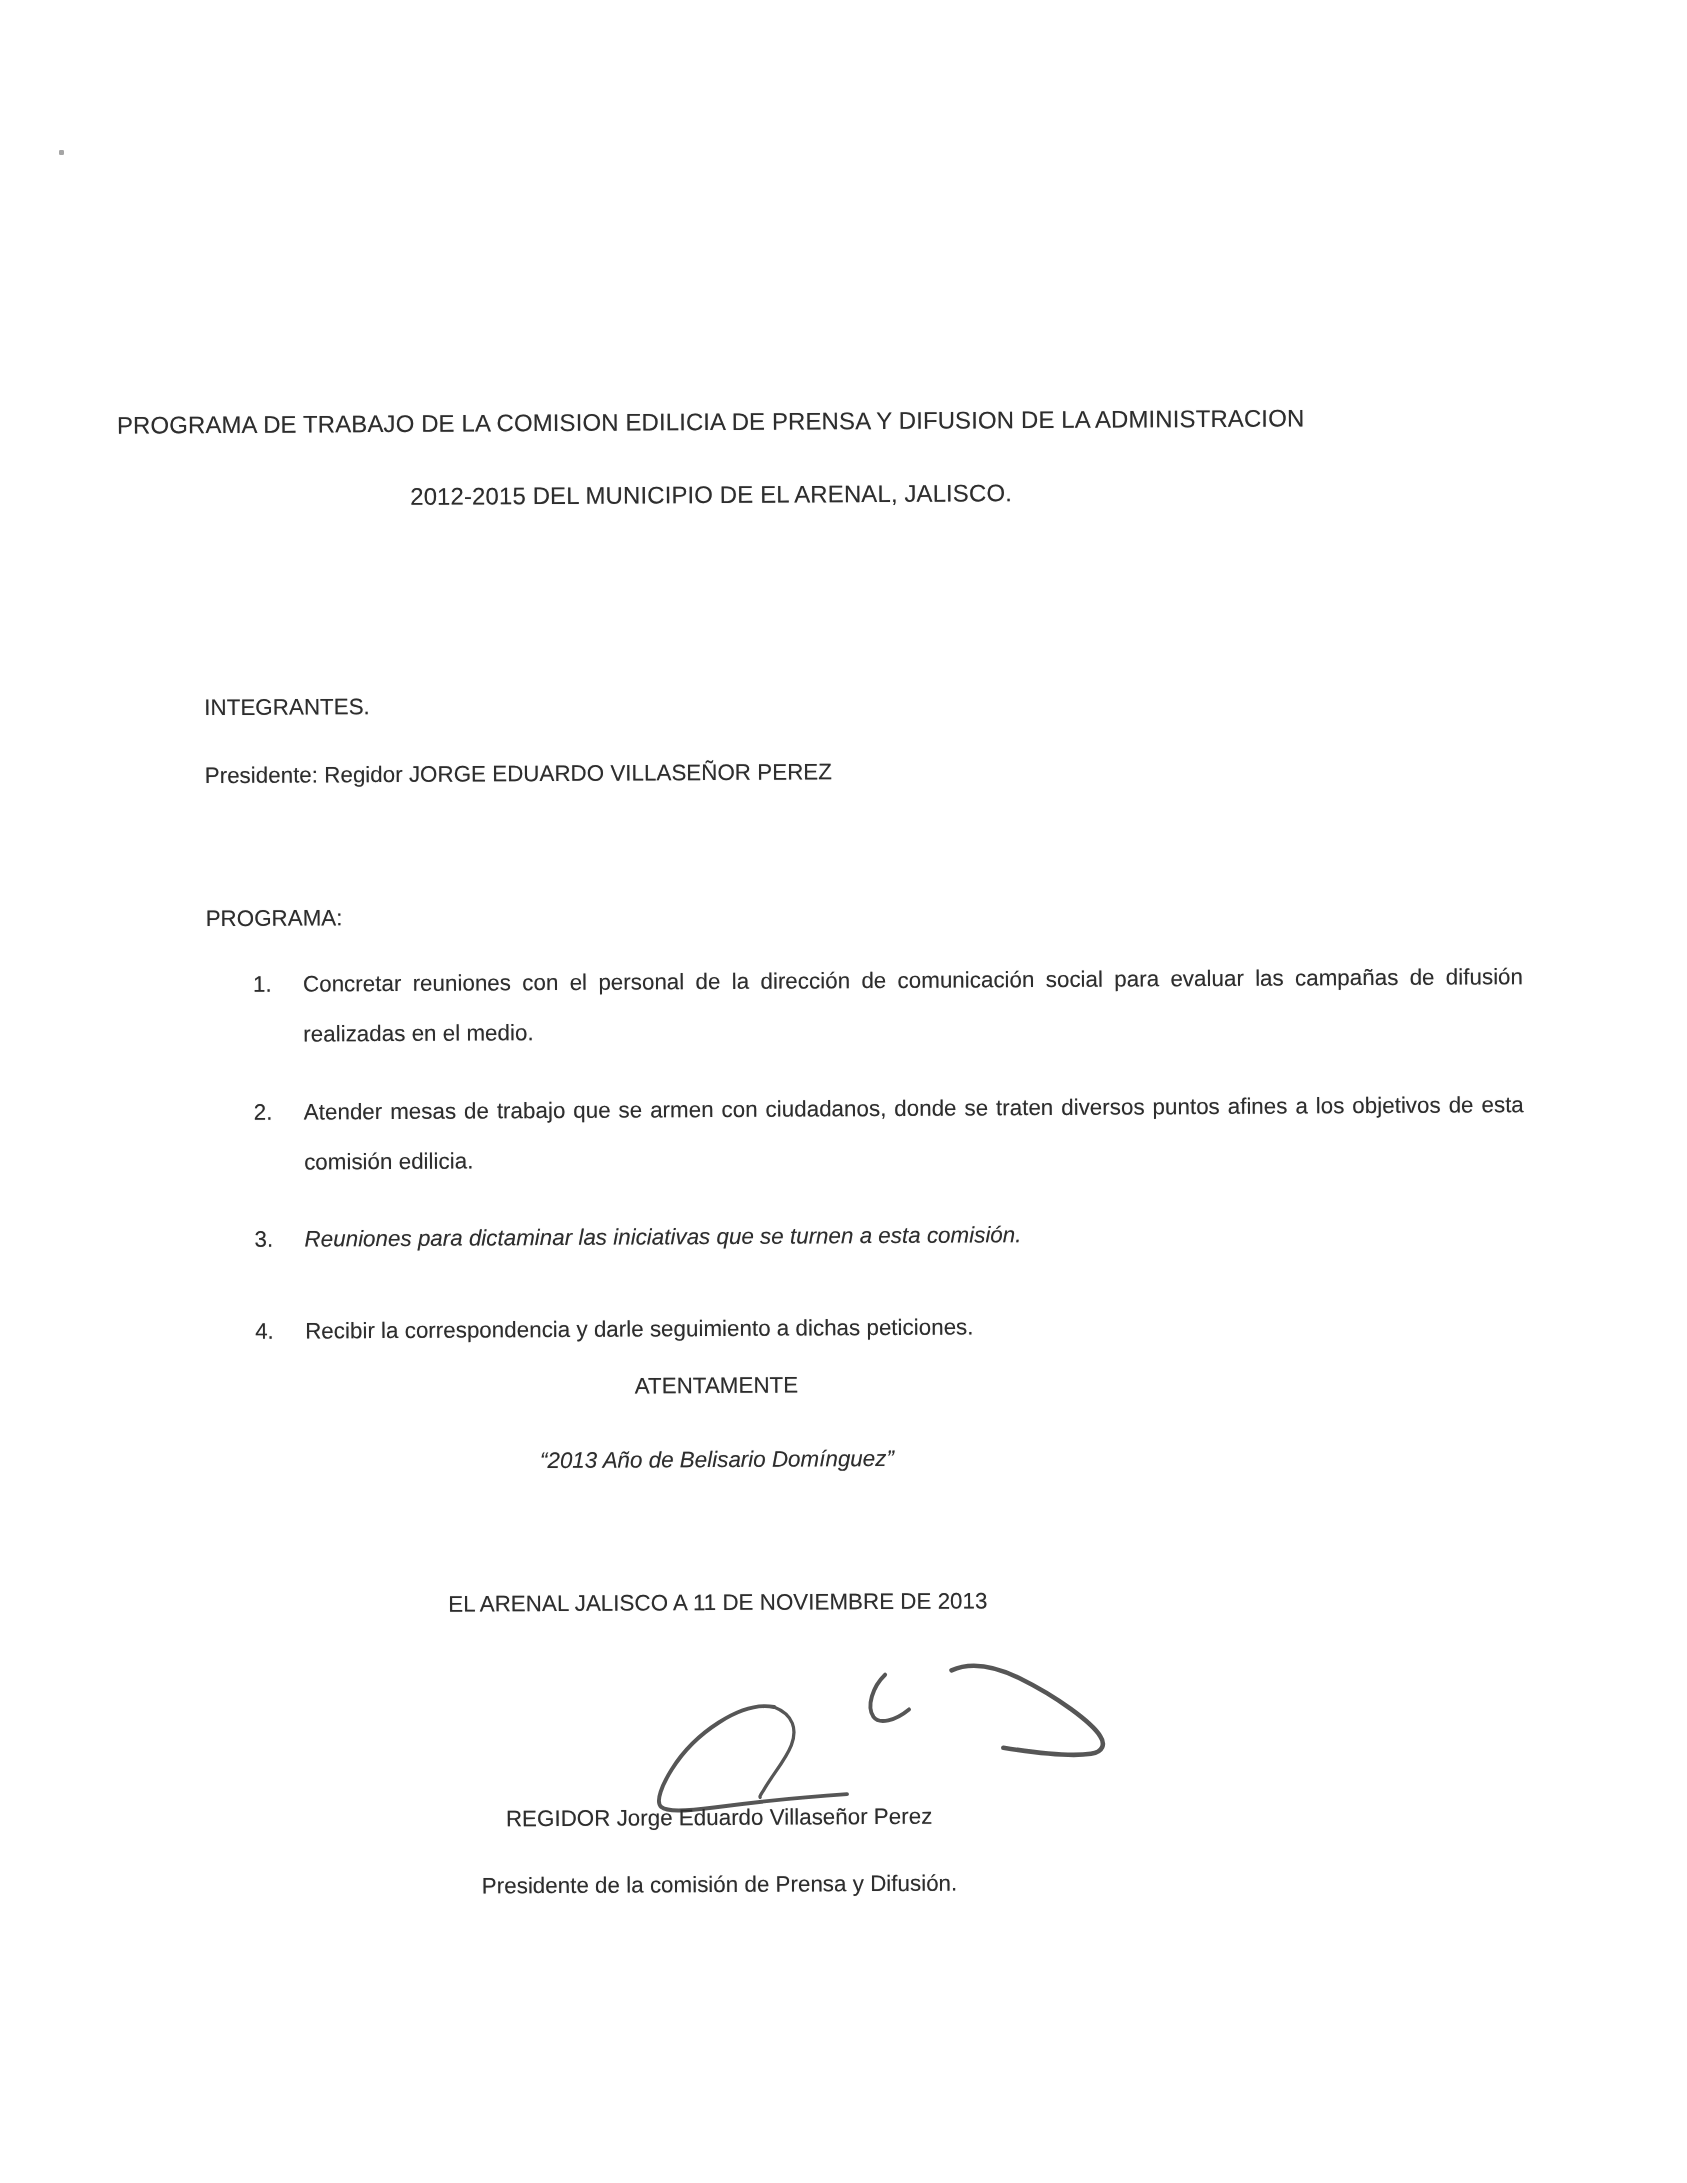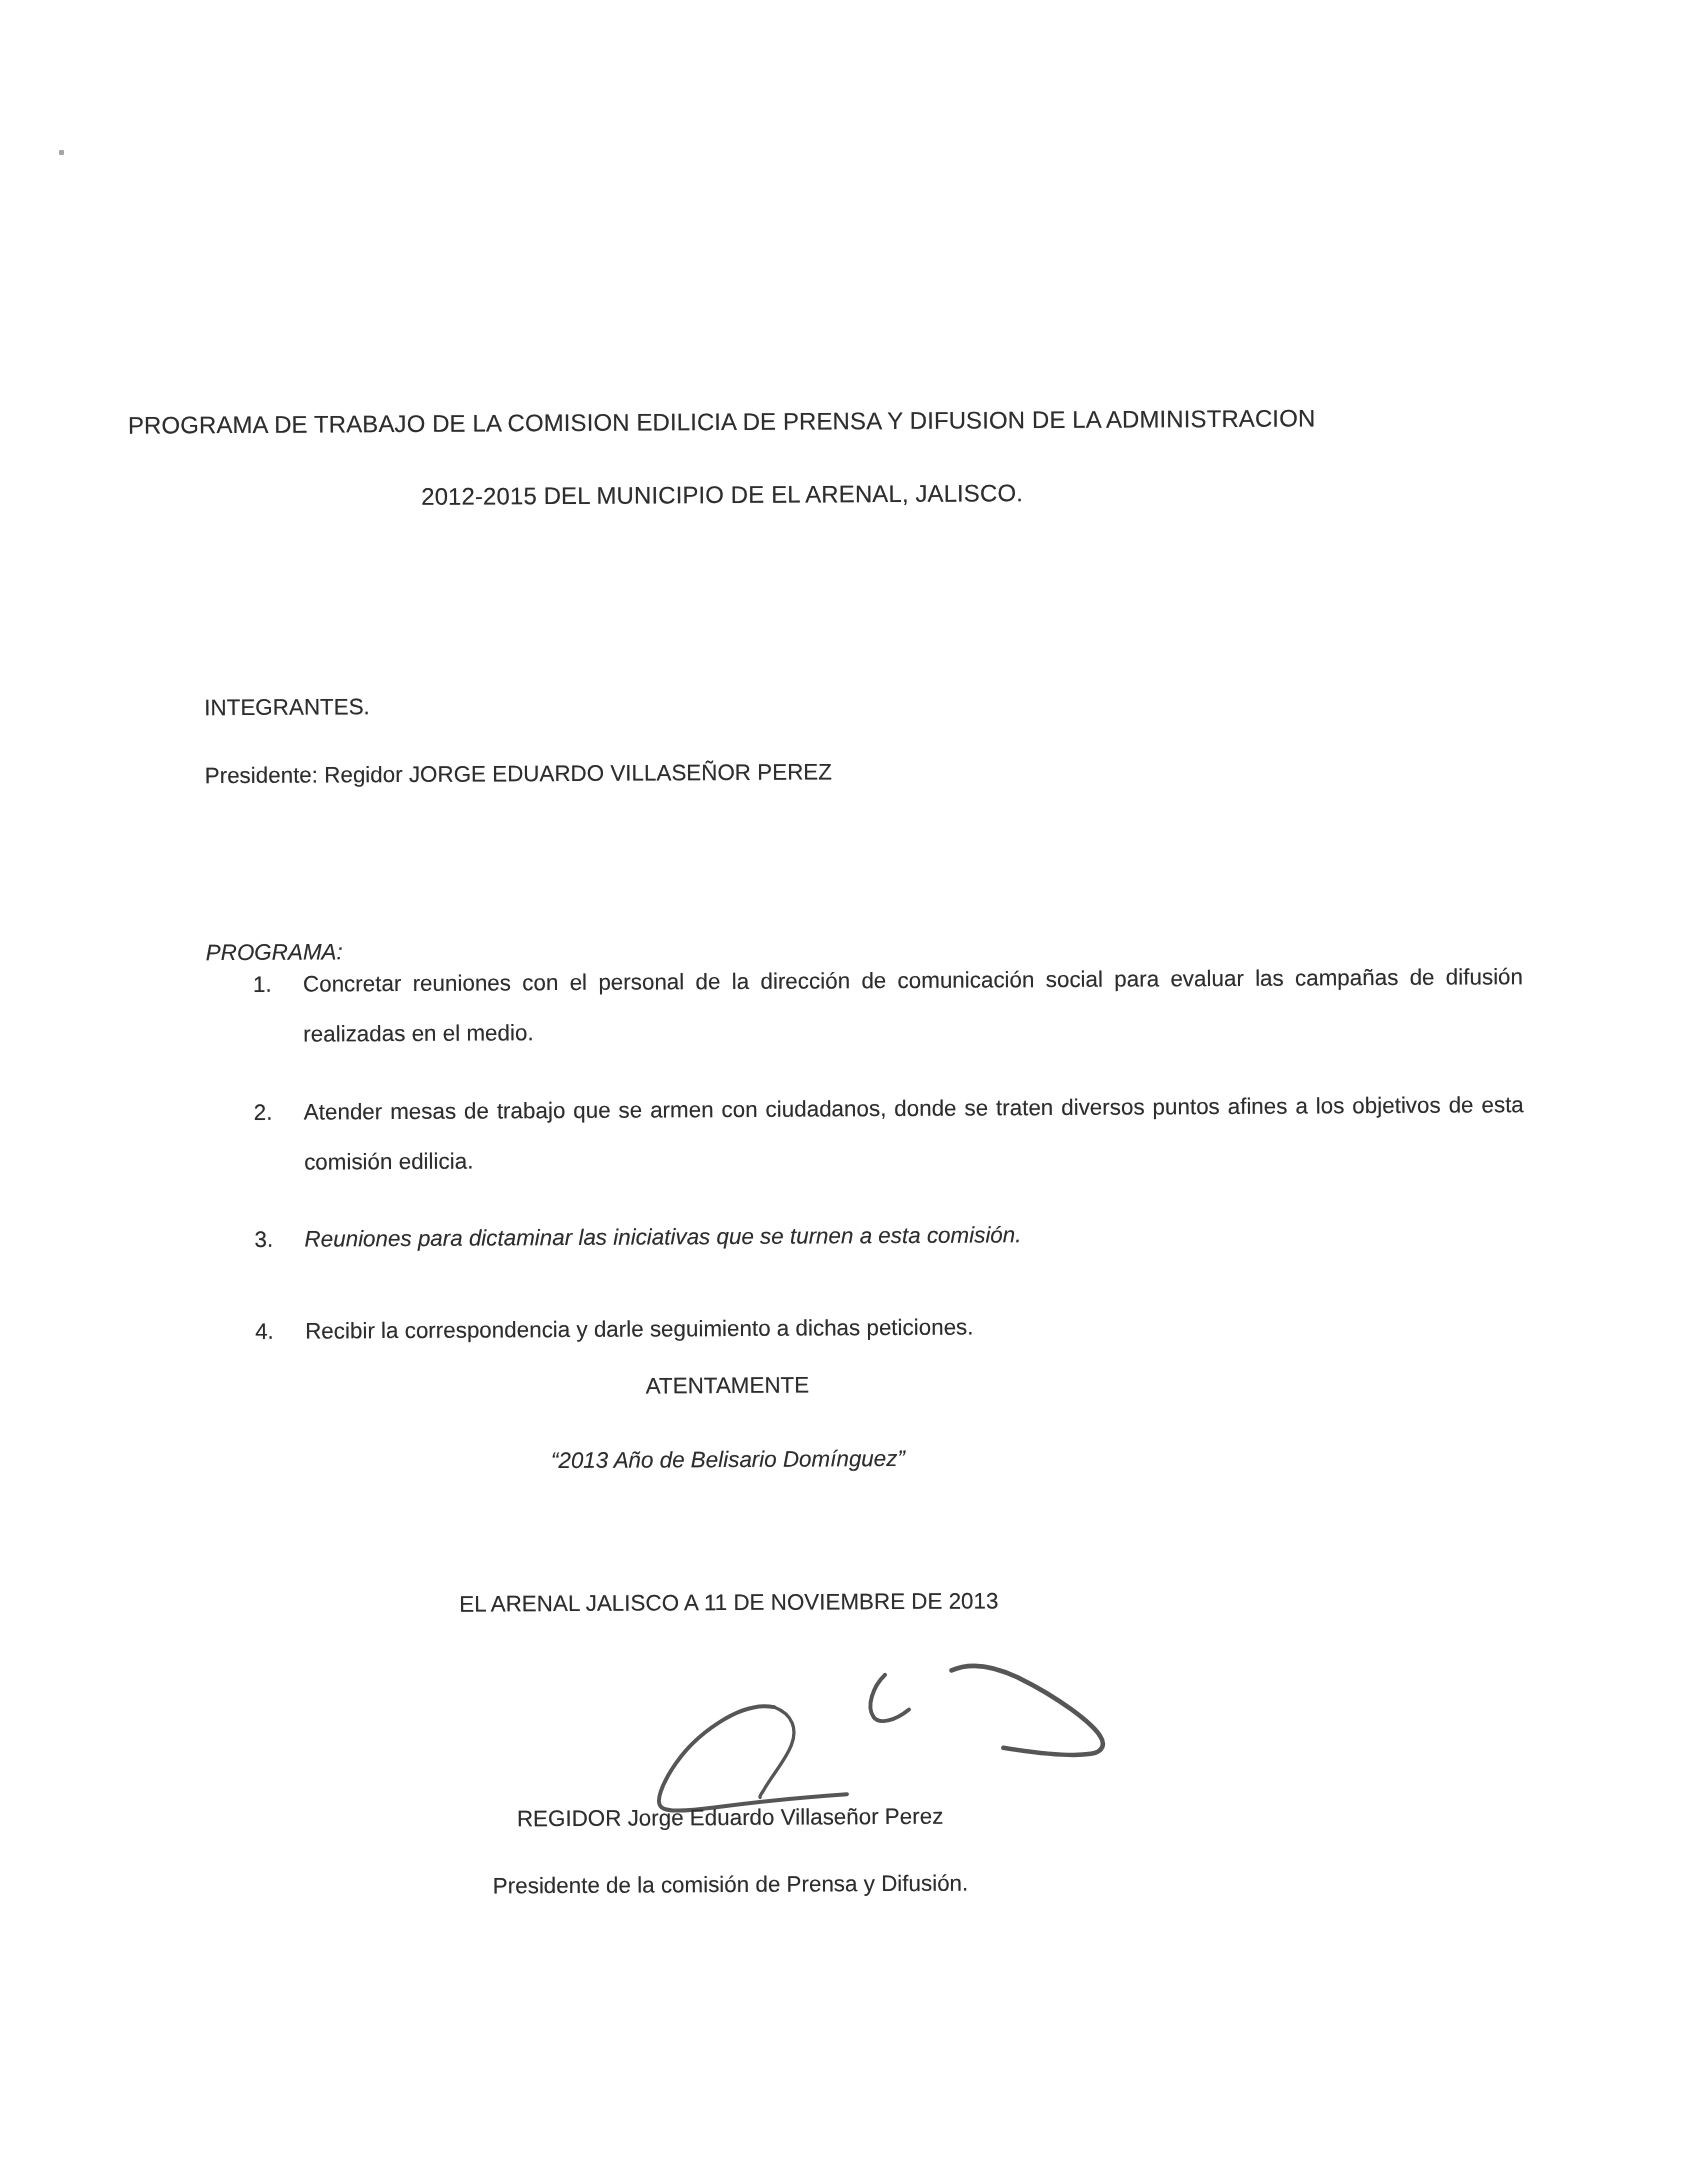--- a/index.html
+++ b/index.html
@@ -10,21 +10,20 @@
     height: 2183px;
     overflow: hidden;
   }
   .page {
     position: relative;
     width: 1428px;
     height: 2183px;
     background: #ffffff;
     font-family: "Liberation Sans", "DejaVu Sans", sans-serif;
     color: #2d2d2d;
-    padding-left: 22px;
   }
   .scan {
     position: absolute;
     inset: 0;
     transform: rotate(-0.35deg);
     transform-origin: 50% 45%;
   }
   .txt {
     position: absolute;
     font-size: 22.4px;
@@ -83,21 +82,21 @@
   <div class="scan">
 
     <div class="txt centered title-line" style="top:407px;">PROGRAMA DE TRABAJO DE LA COMISION EDILICIA DE PRENSA Y DIFUSION DE LA ADMINISTRACION</div>
 
     <div class="txt centered title-line" style="top:480px;">2012-2015 DEL MUNICIPIO DE EL ARENAL, JALISCO.</div>
 
     <div class="txt left-block" style="top:691px;">INTEGRANTES.</div>
 
     <div class="txt left-block" style="top:759px;">Presidente: Regidor JORGE EDUARDO VILLASEÑOR PEREZ</div>
 
-    <div class="txt left-block" style="top:936px;font-style:italic;">PROGRAMA:</div>
+    <div class="txt left-block" style="top:902px;">PROGRAMA:</div>
 
     <div class="list-item" style="top:957px;">
       <span class="num">1.</span>
       <span>Concretar reuniones con el personal de la dirección de comunicación social para evaluar las campañas de difusión realizadas en el medio.</span>
     </div>
 
     <div class="list-item" style="top:1085px;">
       <span class="num">2.</span>
       <span>Atender mesas de trabajo que se armen con ciudadanos, donde se traten diversos puntos afines a los objetivos de esta comisión edilicia.</span>
     </div>

